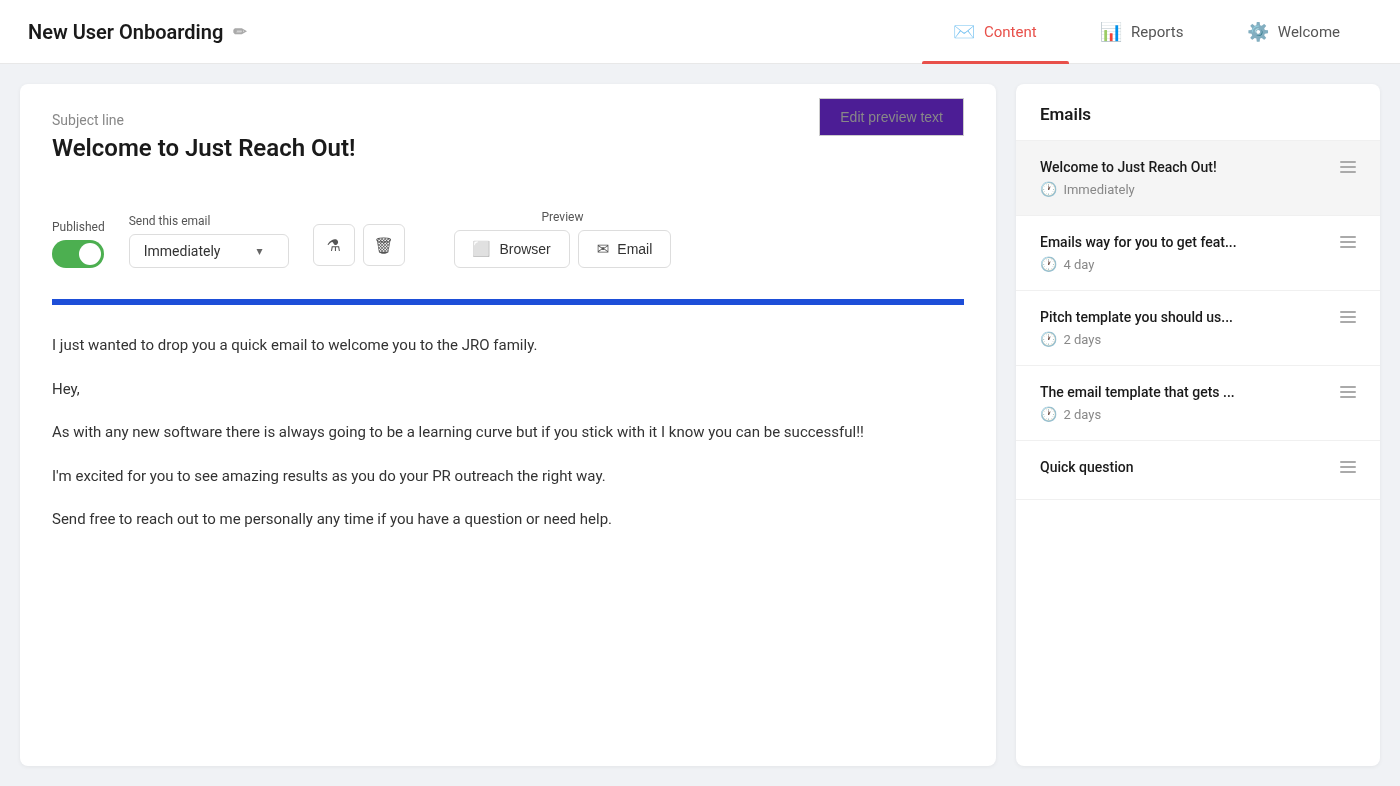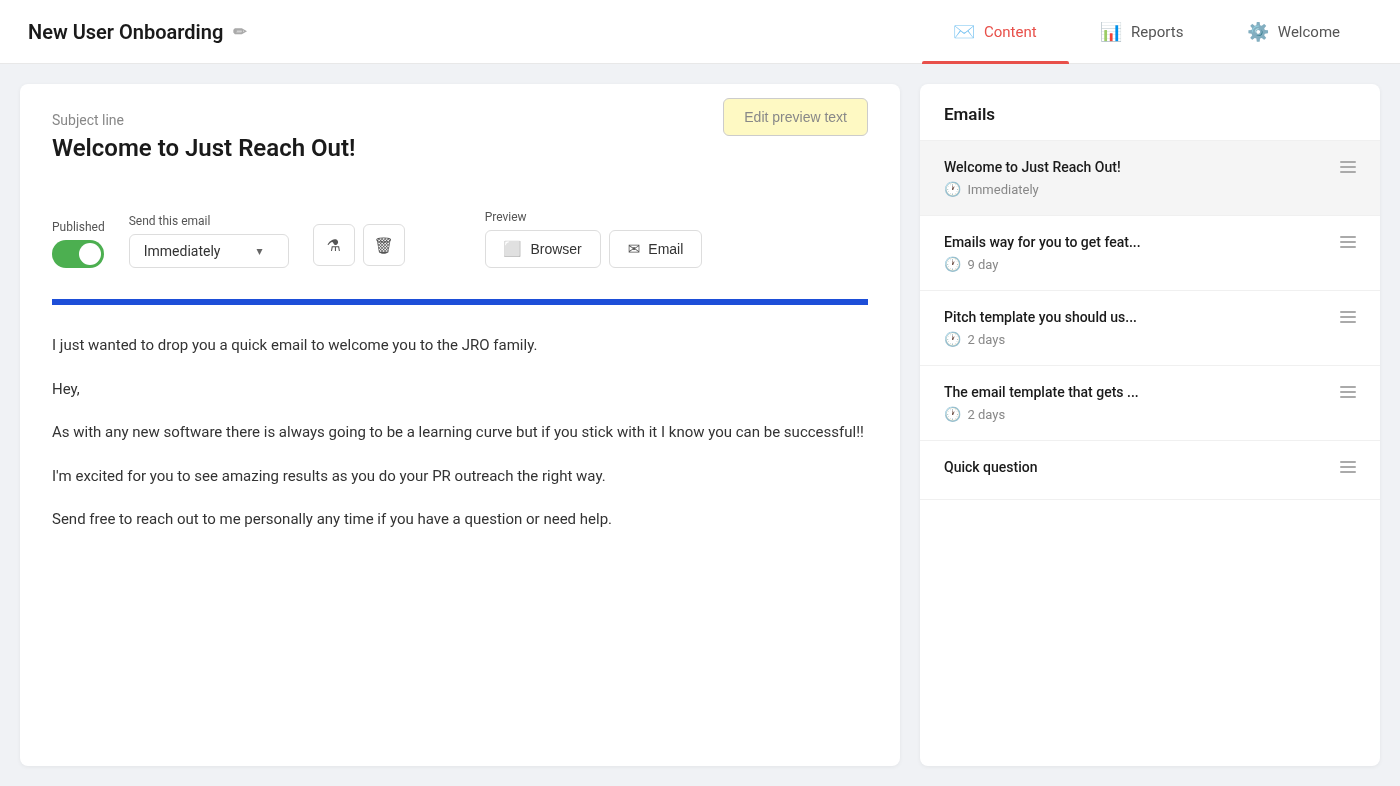--- a/index.html
+++ b/index.html
@@ -91,22 +91,22 @@
       margin-bottom: 6px;
     }
     .subject-value {
       font-size: 24px;
       font-weight: 600;
       color: #1a1a1a;
       margin-bottom: 20px;
     }
     .preview-text-btn {
       border: 1px solid #ccc;
-      background: #fef9c3;
-      border-radius: 6px;
+      background: #4c1d95;
+      border-radius: 0;
       padding: 10px 20px;
       font-size: 14px;
       color: #888;
       cursor: pointer;
       float: right;
       margin-top: -36px;
     }
 
     .controls-row {
       display: flex;
@@ -220,21 +220,21 @@
       font-size: 15px;
       color: #333;
       line-height: 1.7;
     }
     .email-body p {
       margin-bottom: 18px;
     }
 
     
     .right-panel {
-      width: 460px;
+      width: 364px;
       background: #fff;
       border-radius: 8px;
       box-shadow: 0 1px 4px rgba(0,0,0,0.06);
       overflow: hidden;
     }
     .emails-header {
       padding: 20px 24px 16px;
       font-size: 17px;
       font-weight: 600;
       color: #1a1a1a;
@@ -342,21 +342,21 @@
 
       <div class="icon-btn-group" style="margin-bottom:2px;">
         <button class="icon-btn">
           <span>⚗</span>
         </button>
         <button class="icon-btn">
           <span>🗑</span>
         </button>
       </div>
 
-      <div class="control-group" style="margin-left: 56px;">
+      <div class="control-group" style="margin-left: 25px; align-items: center;">
         <div class="control-label">Preview</div>
         <div class="preview-group">
           <button class="preview-btn">
             <span class="btn-icon">⬜</span>
             <span>Browser</span>
           </button>
           <button class="preview-btn">
             <span class="btn-icon">✉</span>
             <span>Email</span>
           </button>
@@ -391,21 +391,21 @@
           <span></span>
           <span></span>
       </div>
     </div>
 
     <div class="email-list-item">
       <div class="email-item-content">
         <div class="email-item-title">Emails way for you to get feat...</div>
         <div class="email-item-timing">
           <span class="clock-icon">🕐</span>
-          <span>9 day</span>
+          <span>4 day</span>
         </div>
       </div>
       <div class="hamburger-icon">
         <span></span>
           <span></span>
           <span></span>
       </div>
     </div>
 
     <div class="email-list-item">

